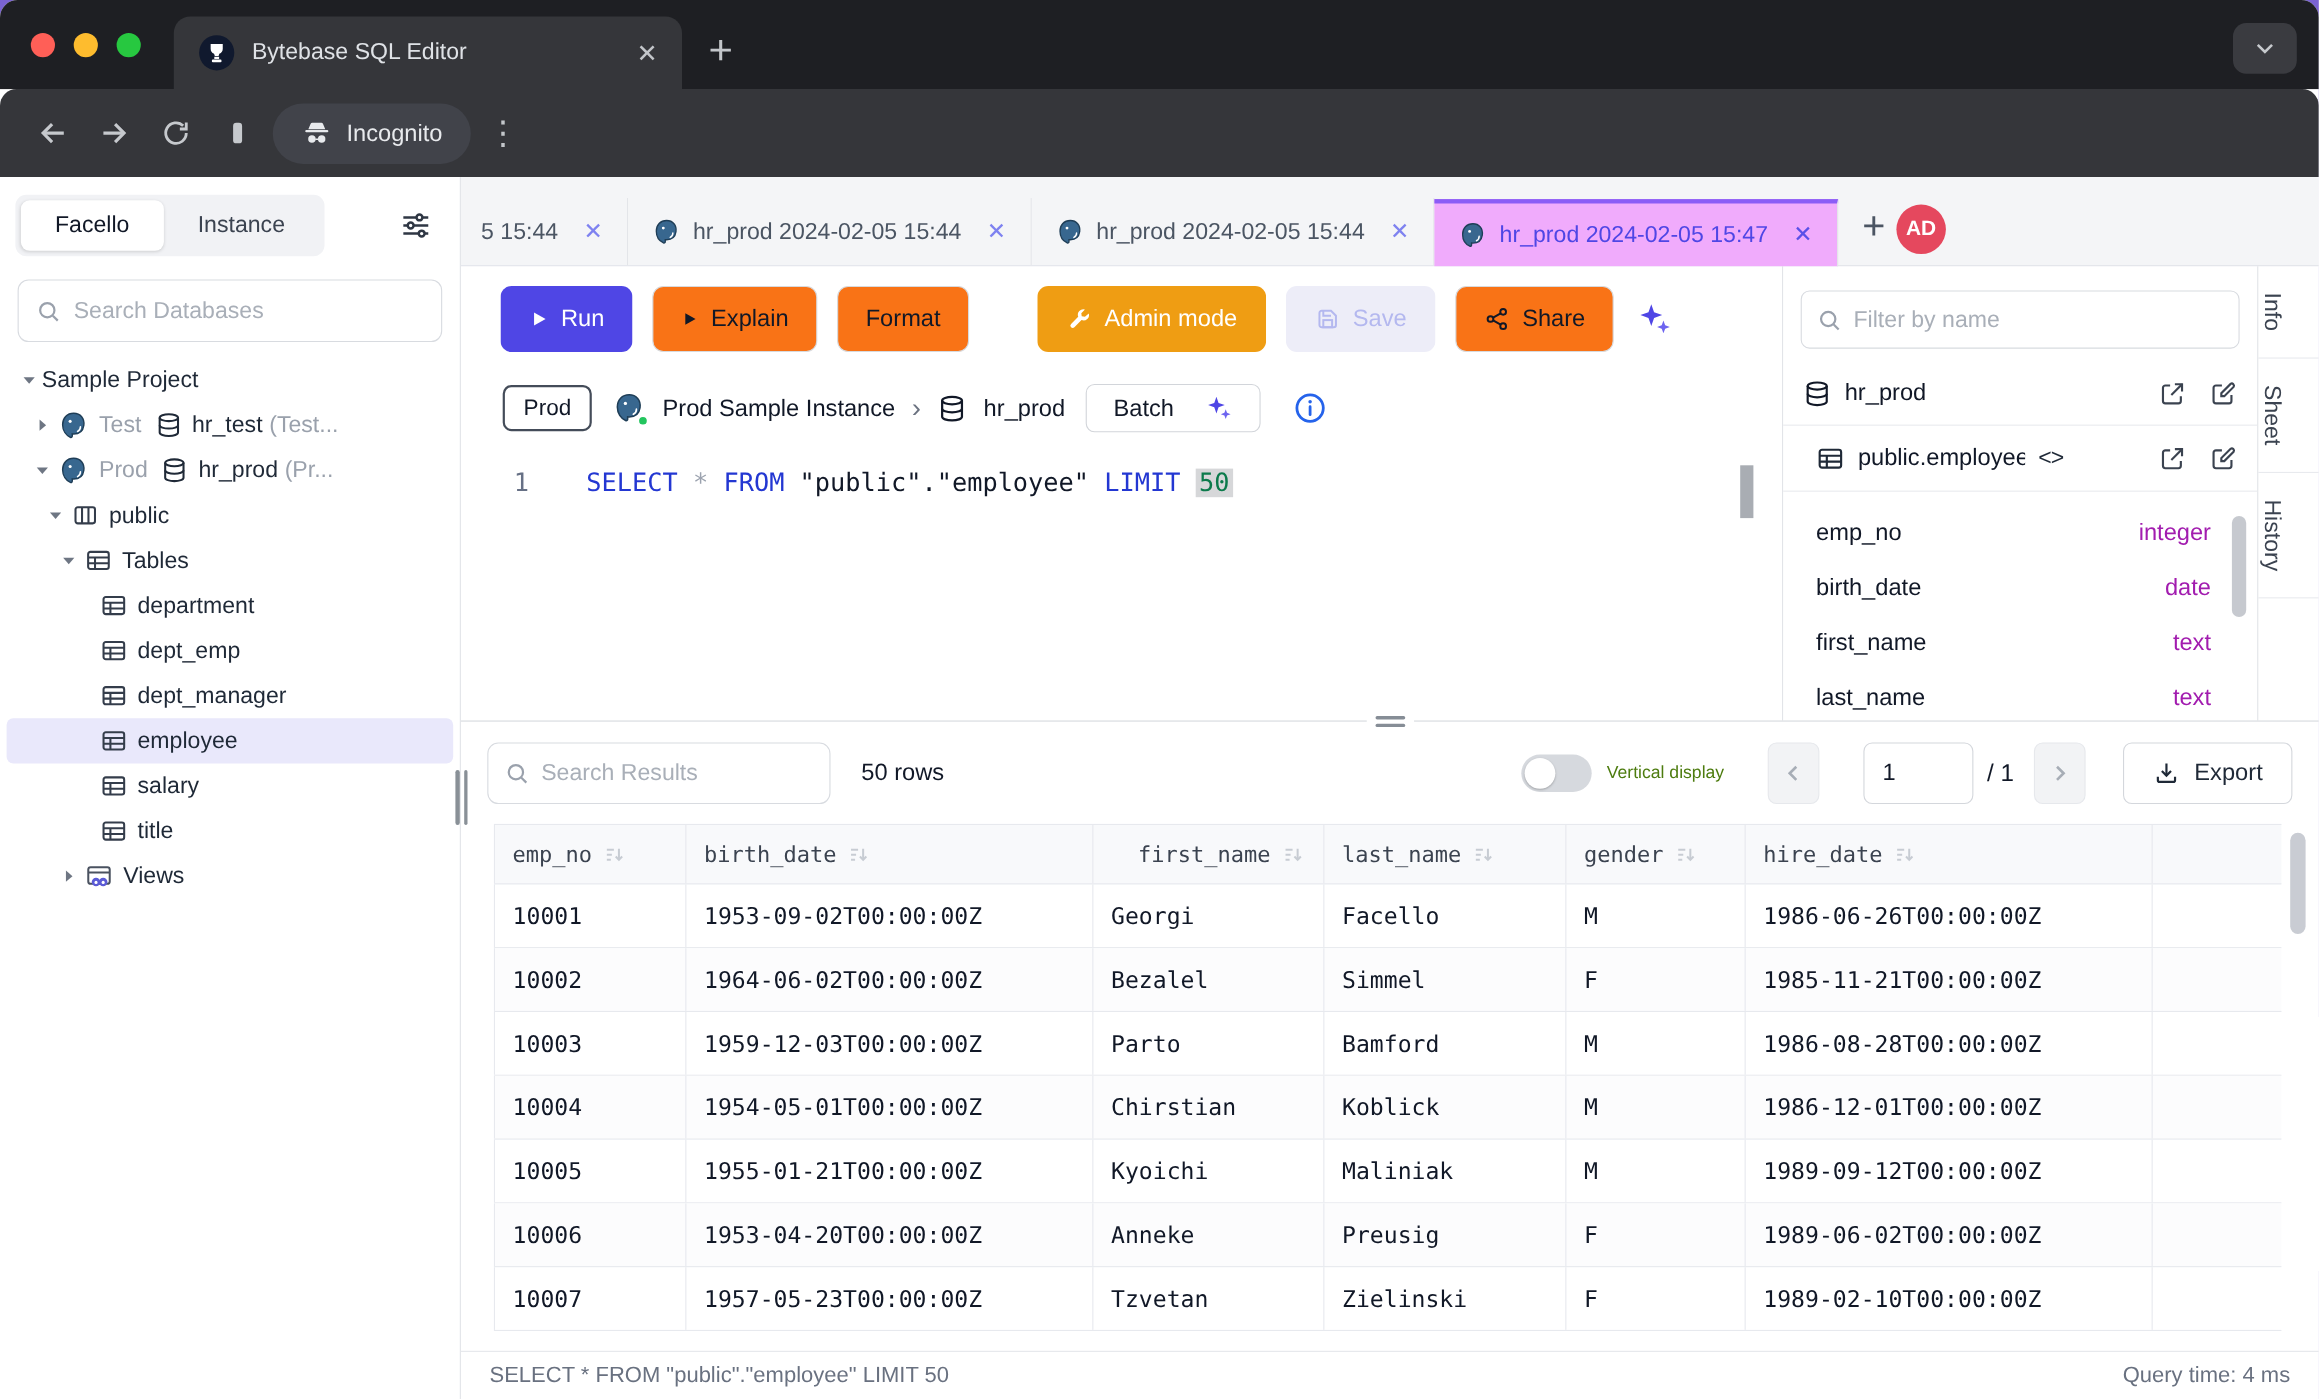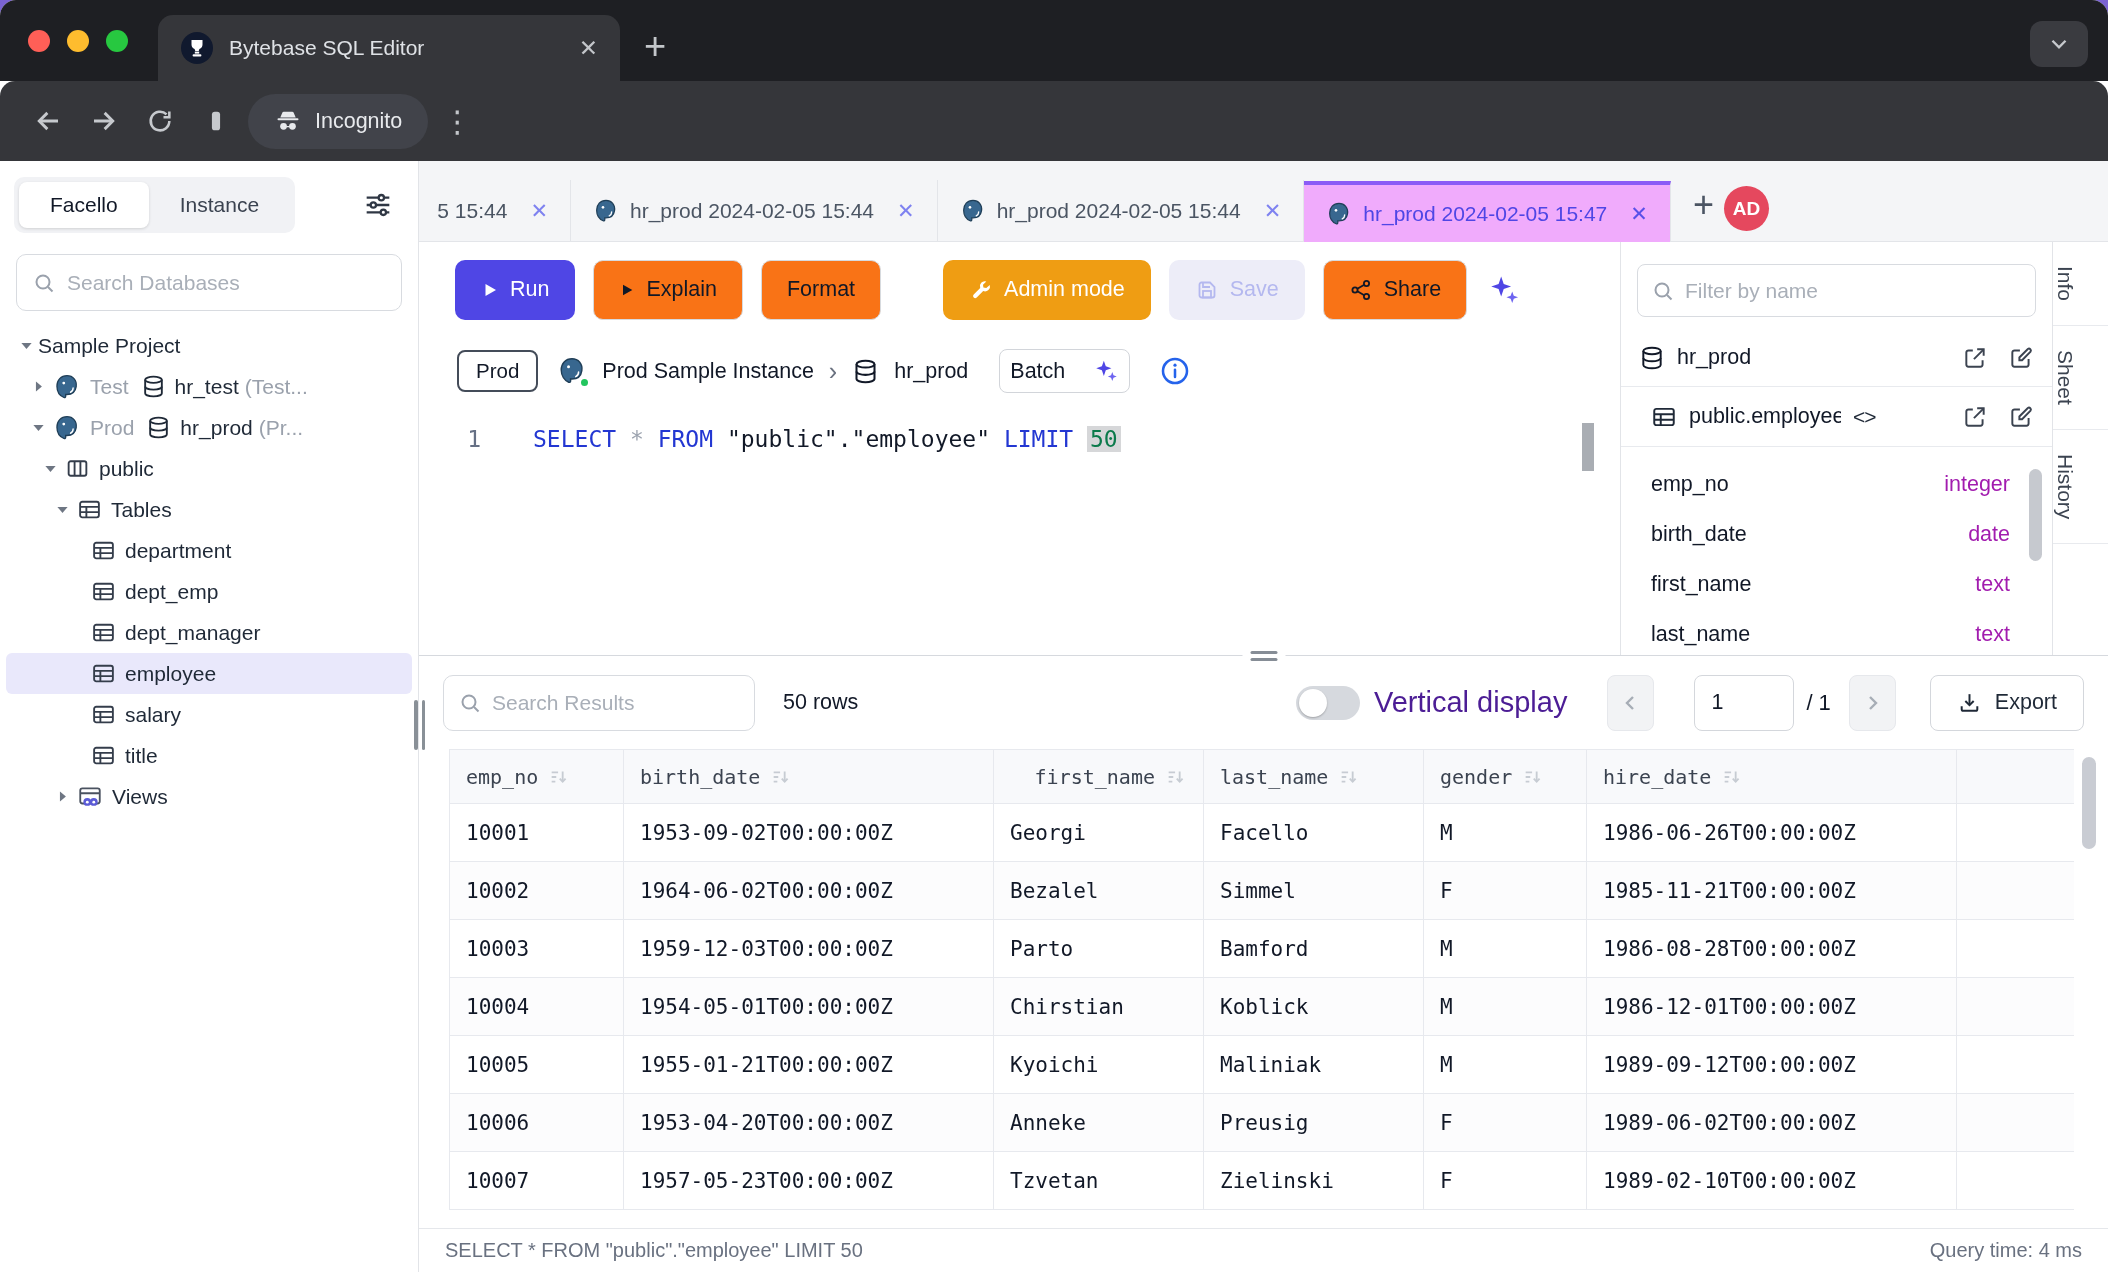--- a/index.html
+++ b/index.html
@@ -65,21 +65,21 @@
   .btn.run{background:#4f46e5;color:#fff}
   .btn.ghost{background:#f97316;border-color:#d7dade;color:#111827}
   .btn.admin{background:#ef9d13;color:#fff;margin-left:44px}
   .btn.save{background:#ededf8;color:#b4b8ef}
   .sparkle-btn{margin-left:2px;display:flex;flex:0 0 auto}
   .crumbs{height:68px;display:flex;align-items:center;gap:15px;padding-left:38px;font-size:21.5px;color:#111827}
   .envchip{border:2px solid #444c59;border-radius:8px;padding:7px 17px;font-size:20.5px}
   .pgwrap{position:relative;display:flex;margin-left:4px}
   .gdot{position:absolute;right:-3px;bottom:-2px;width:11px;height:11px;border-radius:50%;background:#23c55e;border:2px solid #fff}
   .crumb-sep{color:#6b7280;font-size:25px}
-  .batchchip{border:1.5px solid #d2d5da;border-radius:8px;padding:8px 10px;display:flex;gap:28px;align-items:center;margin-left:16px}
+  .batchchip{border:1.5px solid #d2d5da;border-radius:8px;padding:8px 24px;display:flex;gap:28px;align-items:center;margin-left:4px}
   .infoicon{margin-left:14px;display:flex}
   .editor{flex:1;position:relative;font-family:"DejaVu Sans Mono",monospace;font-size:23px}
   .codeline{display:flex;padding-top:16px;line-height:36px}
   .lnum{width:62px;text-align:right;color:#667085;flex:0 0 auto}
   .code{padding-left:52px;white-space:pre}
   .kw{color:#2337d2}.op{color:#9ca3af}.id{color:#111827}
   .num{color:#0b7a4b;background:#d6d7d9;padding:0 3px}
   .mscroll{position:absolute;top:18px;right:26px;width:12px;height:48px;background:#a9adb3}
 
   
@@ -103,21 +103,21 @@
   
   .results{flex:1;border-top:1px solid #d6d9de;position:relative;display:flex;flex-direction:column;min-height:0}
   .split{position:absolute;top:-7px;left:50%;transform:translateX(-50%);display:flex;flex-direction:column;gap:4px;background:#fff;padding:2px 8px;z-index:3}
   .split i{width:27px;height:3px;background:#868d96;border-radius:2px}
   .rbar{height:93px;display:flex;align-items:center;padding:0 24px;gap:0;flex:0 0 auto}
   .rsearch{width:312px;height:56px;border:1.5px solid #d8dbe0;border-radius:10px;display:flex;align-items:center;gap:10px;padding:0 14px;flex:0 0 auto}
   .rowcount{font-size:21.5px;color:#111827;margin-left:28px;white-space:nowrap}
   .rspacer{flex:1}
   .toggle{width:64px;height:34px;border-radius:17px;background:#d6d9de;position:relative;flex:0 0 auto}
   .knob{position:absolute;left:3px;top:3px;width:28px;height:28px;border-radius:50%;background:#fff;box-shadow:0 1px 2px rgba(0,0,0,.25)}
-  .vlabel{font-size:29px;color:#4c1d95;margin:0 40px 0 14px;white-space:nowrap}
+  .vlabel{font-size:16px;color:#4d7c0f;margin:0 40px 0 14px;white-space:nowrap}
   .pgbtn{width:47px;height:56px;border-radius:8px;background:#f2f3f5;border:1px solid #e6e8ec;display:flex;align-items:center;justify-content:center;flex:0 0 auto}
   .pginput{width:100px;height:56px;border:1.5px solid #d4d7dc;border-radius:8px;font-size:21.5px;padding:0 16px;color:#111827;margin-left:40px;font-family:inherit;outline:none}
   .pgtotal{font-size:22px;color:#111827;margin:0 18px 0 12px;white-space:nowrap}
   .exportbtn{height:56px;border:1.5px solid #d4d7dc;border-radius:8px;background:#fff;display:flex;align-items:center;gap:13px;font-size:21.5px;color:#1f2937;padding:0 26px;margin-left:34px;flex:0 0 auto}
   .gridwrap{position:relative;margin:0 34px 0 30px}
   .grid{font-family:"DejaVu Sans Mono",monospace;font-size:21px;color:#111827}
   .grow{display:flex;border-bottom:1px solid #e7e9ee}
   .grow.head{background:#f8f9fb;border-top:1px solid #e7e9ee;height:55px;color:#3b4350;font-size:20px}
   .grow.r{height:58px}
   .grow.r:nth-child(odd){background:#fcfcfd}

